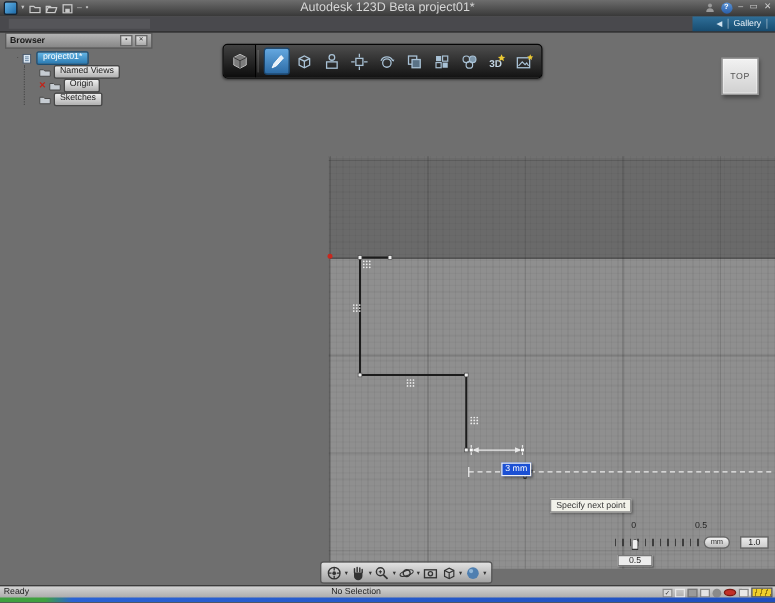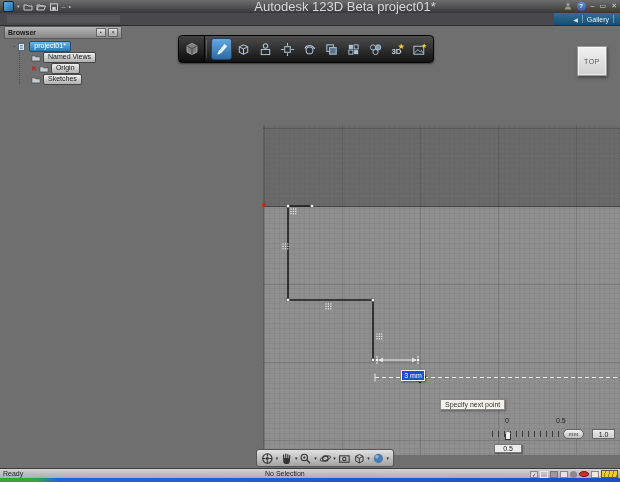--- a/index.html
+++ b/index.html
@@ -6,21 +6,21 @@
   #app{position:relative;width:620px;height:482px;background:#6f6f6f;overflow:hidden;
        font-family:"Liberation Sans",sans-serif;-webkit-font-smoothing:antialiased;}
   
   .titlebar{position:absolute;left:0;top:0;width:620px;height:13px;
     background:linear-gradient(#6d6d6d,#383838);display:flex;align-items:center;z-index:30;}
   .qat{display:flex;align-items:center;gap:3px;padding-left:3px;}
   .app-logo{width:9px;height:9px;border-radius:2px;background:linear-gradient(135deg,#63b4e8,#1d6aa8);border:1px solid #123;}
   .caret{font-size:5px;color:#c8c8c8;line-height:9px;}
   .qat-ico{width:10px;height:8px;display:inline-block;}
   .qat-txt{font-size:7px;color:#b8b8b8;}
-  .win-title{position:absolute;left:50%;transform:translateX(-50%);font-size:13px;color:#d6d6d6;white-space:nowrap;margin-left:35px;}
+  .win-title{position:absolute;left:50%;transform:translateX(-50%);font-size:10px;color:#d6d6d6;white-space:nowrap;}
   .title-right{position:absolute;right:3px;top:1px;display:flex;align-items:center;gap:5px;}
   .person-ico{width:8px;height:8px;display:inline-block;}
   .help-ico{width:9px;height:9px;border-radius:50%;background:linear-gradient(#5a94d8,#2a5ea8);
     color:#fff;font-size:6px;font-weight:bold;text-align:center;line-height:9px;}
   .winbtn{font-size:7px;color:#cfcfcf;line-height:10px;}
   
   .strip2{position:absolute;left:0;top:13px;width:620px;height:12px;background:#49494d;
     border-bottom:1px solid #2c2c2c;z-index:29;}
   .strip2-inset{position:absolute;left:7px;top:2px;width:113px;height:8px;background:rgba(255,255,255,0.07);}
   .gallery-tab{position:absolute;right:0;top:0;height:12px;width:66px;

